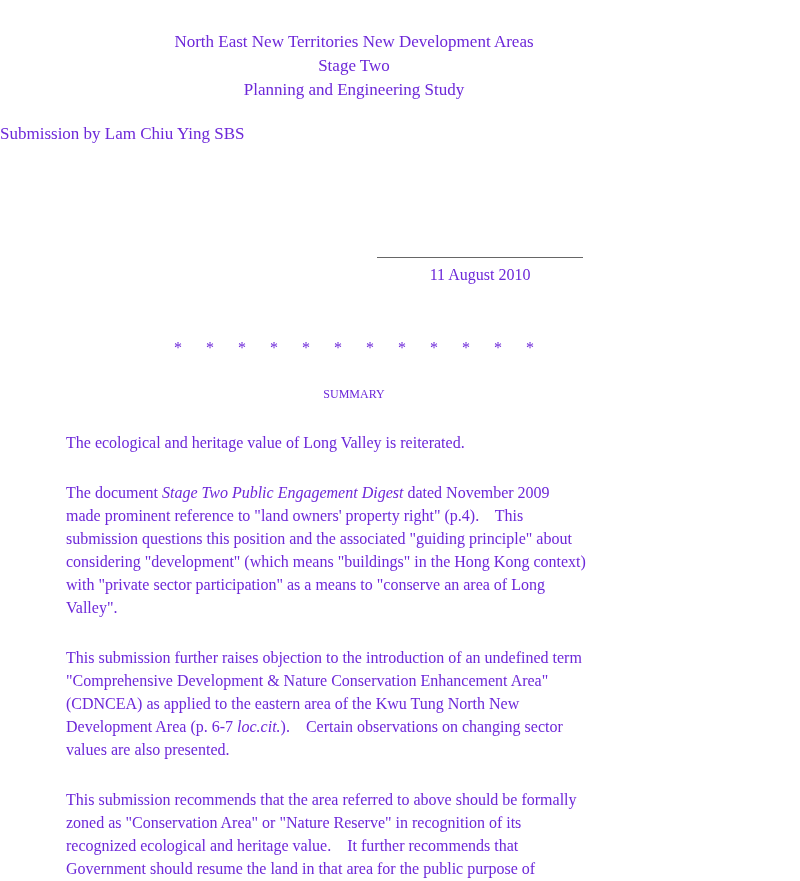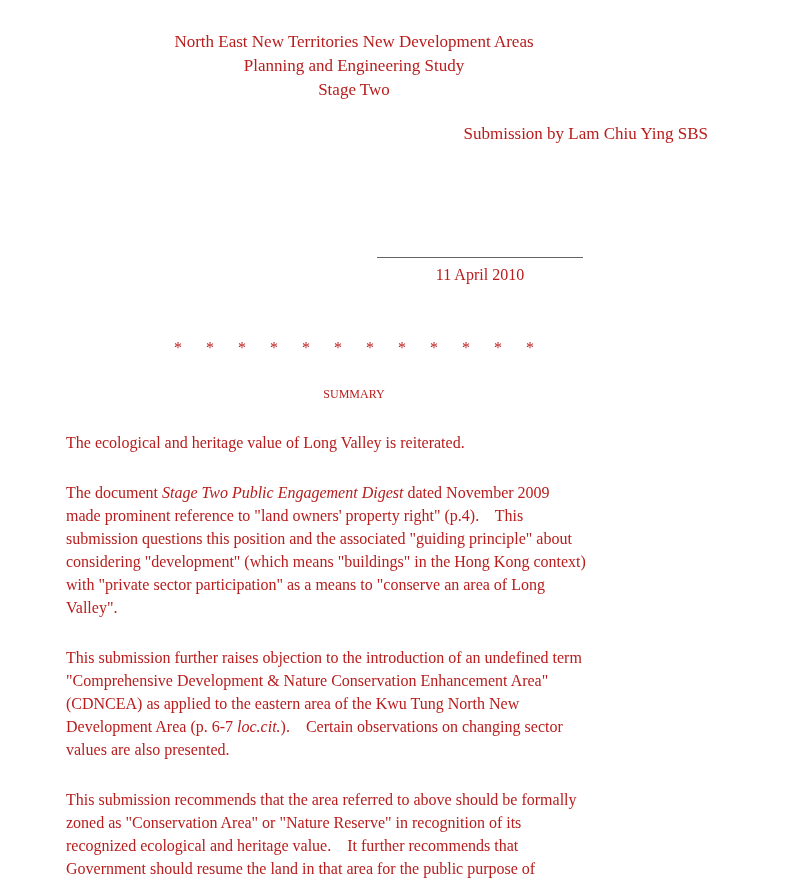--- a/index.html
+++ b/index.html
@@ -2,36 +2,36 @@
 <html><head>
 <meta charset="utf-8">
 <style>
   * { margin: 0; padding: 0; box-sizing: border-box; }
   html, body { background: #ffffff; }
   .page {
     position: relative;
     width: 708px;
     height: 881px;
     background: #ffffff;
-    color: #b91c1c;
+    color: #6d28d9;
     font-family: "Liberation Serif", "DejaVu Serif", serif;
     font-size: 16px;
     line-height: 23px;
     overflow: hidden;
   }
   .title-block {
     padding-top: 30px;
     text-align: center;
     font-size: 17px;
     line-height: 24px;
   }
   .title-line { white-space: pre; }
   .submission-line {
     margin-top: 20px;
-    text-align: right;
+    text-align: left;
     font-size: 17px;
     line-height: 24px;
   }
   .date-block {
     width: 206px;
     margin: 111px 125px 0 auto;
     text-align: center;
   }
   .date-rule {
     border: none;
@@ -63,29 +63,29 @@
   .content p:first-child { margin-top: 25px; }
   .italic { font-style: italic; text-align: center; }
 </style>
 </head>
 <body>
 
 <div class="page">
 
   <div class="title-block">
     <div class="title-line">North East New Territories New Development Areas</div>
+    <div class="title-line">Stage Two</div>
     <div class="title-line">Planning and Engineering Study</div>
-    <div class="title-line">Stage Two</div>
   </div>
 
   <div class="submission-line">Submission by Lam Chiu Ying SBS</div>
 
   <div class="date-block">
     <hr class="date-rule">
-    <div>11 April 2010</div>
+    <div>11 August 2010</div>
   </div>
 
   <div class="separator-row">* * * * * * * * * * * *</div>
 
   <h2 class="summary-heading">SUMMARY</h2>
 
   <div class="content">
     <p><span>The ecological and heritage value of Long Valley is reiterated.</span></p>
     <p><span>The document </span><span class="italic">Stage Two Public Engagement Digest</span><span> dated November 2009 made prominent reference to "land owners' property right" (p.4).    This submission questions this position and the associated "guiding principle" about considering "development" (which means "buildings" in the Hong Kong context) with "private sector participation" as a means to "conserve an area of Long Valley".</span></p>
     <p><span>This submission further raises objection to the introduction of an undefined term "Comprehensive Development &amp; Nature Conservation Enhancement Area" (CDNCEA) as applied to the eastern area of the Kwu Tung North New Development Area (p. 6-7 </span><span class="italic">loc.cit.</span><span>).    Certain observations on changing sector values are also presented.</span></p>

